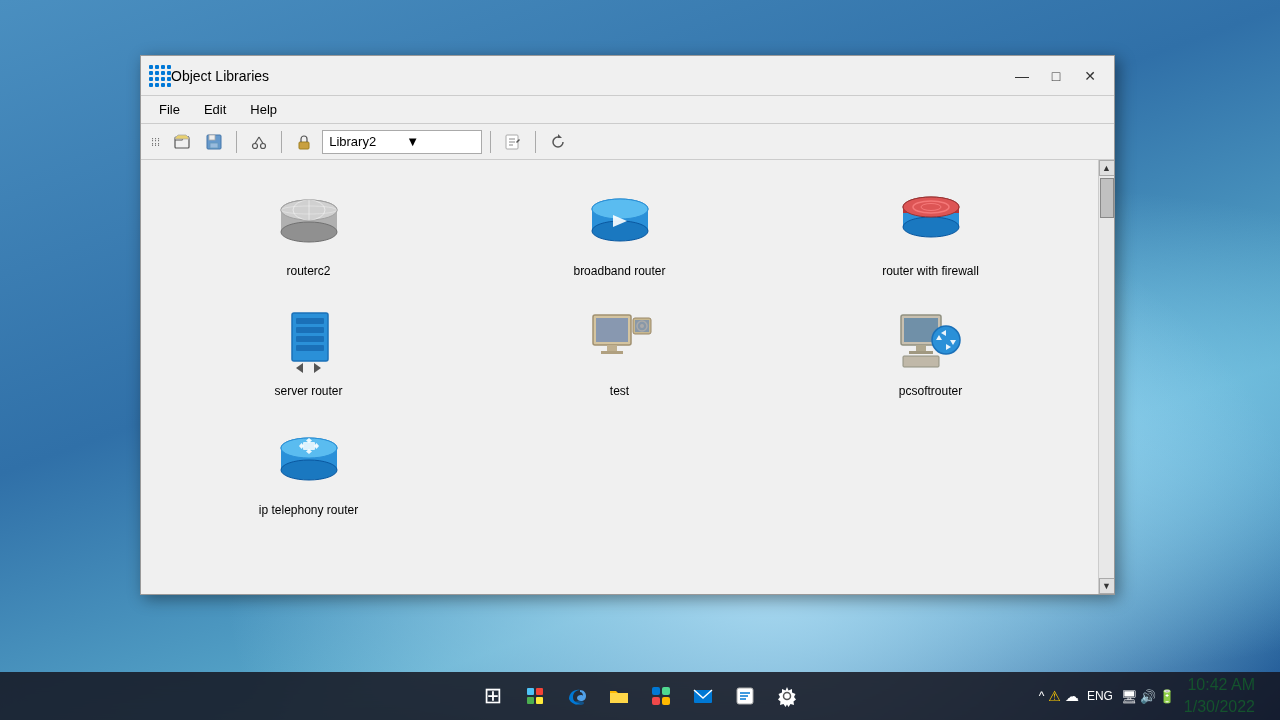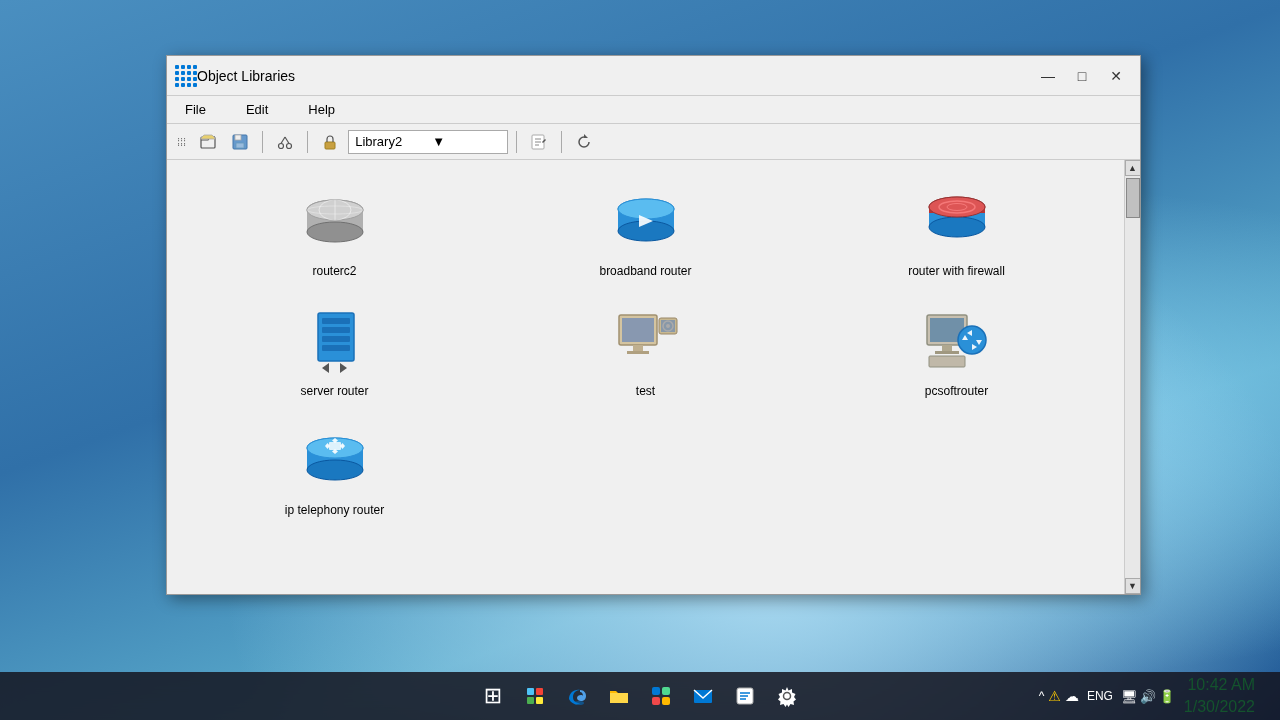--- a/index.html
+++ b/index.html
@@ -77,21 +77,21 @@
       align-items: center;
       gap: 4px;
       color: white;
       font-size: 14px;
     }
 
     
     .window {
       position: absolute;
       top: 55px;
-      left: 166px;
+      left: 140px;
       width: 975px;
       height: 540px;
       background: #f0f0f0;
       border: 1px solid #999;
       box-shadow: 4px 4px 15px rgba(0,0,0,0.4);
       display: flex;
       flex-direction: column;
     }
 
     
@@ -128,21 +128,21 @@
     }
 
     
     .menubar {
       height: 28px;
       background: #f0f0f0;
       border-bottom: 1px solid #ccc;
       display: flex;
       align-items: center;
       padding: 0 8px;
-      gap: 20px;
+      gap: 4px;
     }
     .menubar-item {
       padding: 2px 10px;
       font-size: 13px;
       cursor: pointer;
       border-radius: 3px;
     }
 
     
     .toolbar {

